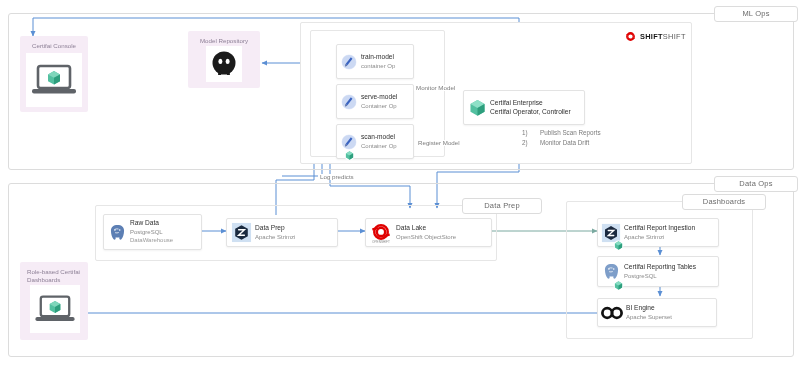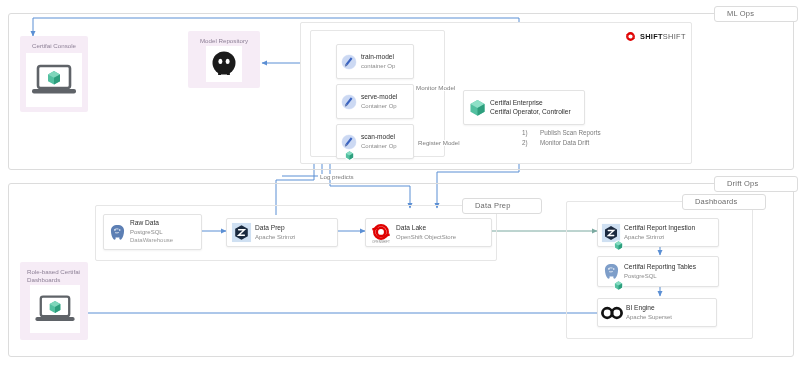--- a/index.html
+++ b/index.html
@@ -4,21 +4,21 @@
 <style>
   html,body{margin:0;padding:0;background:#ffffff;}
   body{width:800px;height:369px;position:relative;overflow:hidden;
        font-family:"Liberation Sans","DejaVu Sans",sans-serif;
        color:#5a5a5a;-webkit-font-smoothing:antialiased;}
   .canvas{position:absolute;inset:0;width:800px;height:369px;}
 
   
   .zone{position:absolute;border:1px solid #dcdcdc;border-radius:3px;background:transparent;}
   .zone-label{position:absolute;background:#ffffff;border:1px solid #dcdcdc;border-radius:3px;
-       font-size:7.5px;color:#6b6b6b;padding:3px 12px;letter-spacing:.2px;
+       font-size:7.5px;color:#6b6b6b;padding:3px 12px;text-align:center;letter-spacing:.2px;
        line-height:1;white-space:nowrap;}
   .subzone{position:absolute;border:1px solid #e6e6e6;border-radius:2px;background:transparent;}
 
   
   .pinkbox{position:absolute;background:#f6ecf6;border-radius:2px;}
   .pinkbox .ptitle{position:absolute;left:0;right:0;top:6px;text-align:center;
        font-size:6.2px;color:#8c7f95;line-height:1.35;padding:0 3px;}
   .whitecard{position:absolute;background:#ffffff;}
 
   
@@ -221,21 +221,21 @@
     <div class="row">
       <span class="n">2)</span>
       <span>Monitor Data Drift</span>
     </div>
   </div>
 
   <div class="clabel" style="left:414px;top:85px;">Monitor Model</div>
   <div class="clabel" style="left:416px;top:140px;">Register Model</div>
 
   <div class="zone" style="left:8px;top:183px;width:784px;height:172px;"></div>
-  <div class="zone-label" style="left:714px;top:176px;width:58px;">Drift Ops</div>
+  <div class="zone-label" style="left:714px;top:176px;width:58px;">Data Ops</div>
 
   <div class="clabel" style="left:318px;top:174px;">Log predicts</div>
 
   <div class="subzone" style="left:95px;top:205px;width:400px;height:54px;"></div>
   <div class="zone-label" style="left:462px;top:198px;width:54px;">Data Prep</div>
 
   <div class="subzone" style="left:566px;top:201px;width:185px;height:136px;"></div>
   <div class="zone-label" style="left:682px;top:194px;width:58px;">Dashboards</div>
 
   <div class="node" style="left:103px;top:214px;width:97px;height:34px;">

